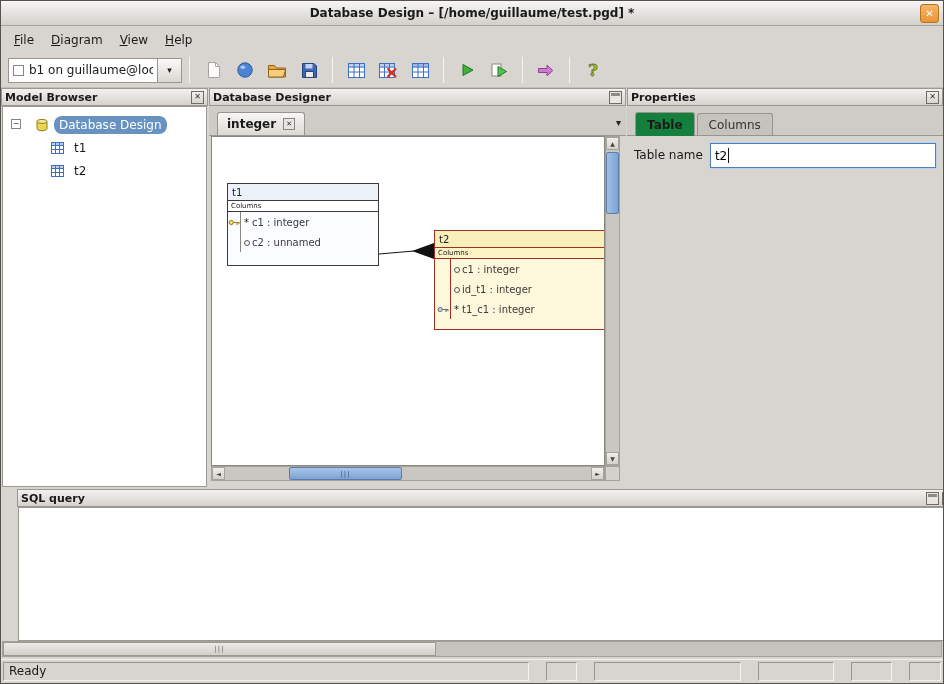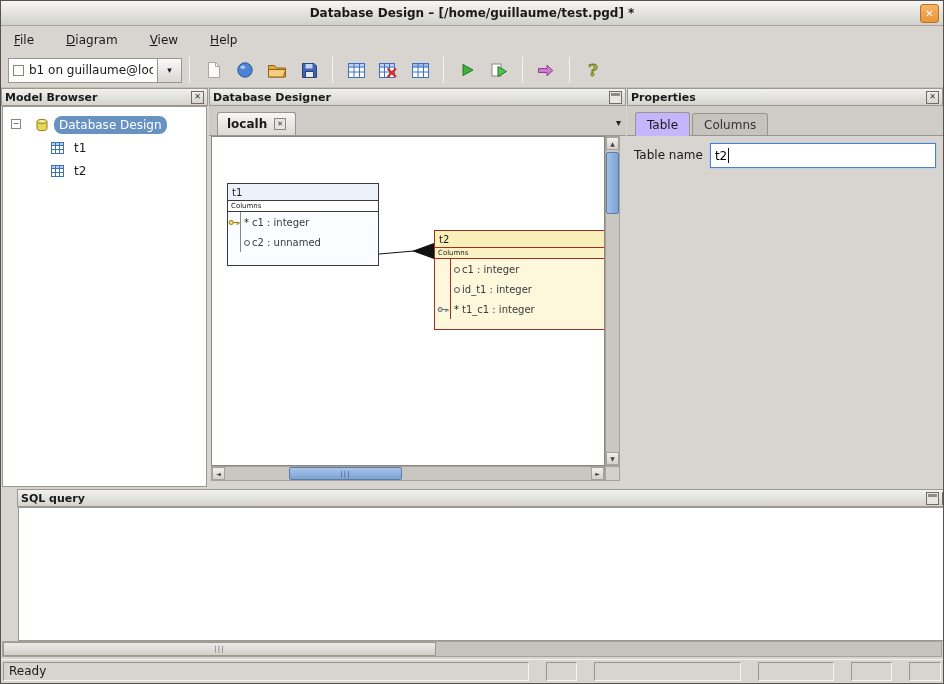--- a/index.html
+++ b/index.html
@@ -14,21 +14,21 @@
               background:linear-gradient(#f7f6f4,#d3d0cb); border-bottom:1px solid #a8a5a0; }
   .titlebar-title { position:absolute; left:0; right:0; top:5px; text-align:center;
                     font-weight:bold; font-size:12px; }
   .win-close { position:absolute; right:4px; top:3px; width:19px; height:19px; border-radius:3px;
                background:linear-gradient(#f6b568,#e89438); border:1px solid #b5751f;
                color:#fff; font-size:10px; font-weight:bold;
                display:flex; align-items:center; justify-content:center; cursor:default; }
 
   
   .menubar { position:absolute; left:0; top:26px; width:942px; height:26px;
-             display:flex; align-items:center; padding:0 6px; gap:18px; }
+             display:flex; align-items:center; padding:0 6px; gap:3px; }
   .menu-item { padding:4px 7px; cursor:default; }
 
   
   .toolbar { position:absolute; left:0; top:52px; width:942px; height:35px;
              display:flex; align-items:center; padding:0 7px; border-bottom:1px solid #c2bfba; }
   .combo { display:flex; height:25px; }
   .combo-entry { display:flex; align-items:center; gap:5px; width:150px; background:#fff;
                  border:1px solid #999690; padding:0 4px; }
   .combo-square { width:11px; height:11px; background:#fff; border:1px solid #8a8780; flex:none; }
   .combo-text { font-size:12px; white-space:nowrap; overflow:hidden; }
@@ -114,21 +114,21 @@
   .thumb-h { position:absolute; top:0; height:13px; background:linear-gradient(#a9c4e7,#7ba3d6);
              border:1px solid #5c7ca8; border-radius:2px; display:flex; align-items:center;
              justify-content:center; font-size:7px; color:#39568a; letter-spacing:1px; }
 
   
   .properties { position:absolute; left:626px; top:87px; width:316px; height:400px; }
   .prop-tabbar { position:absolute; left:0; top:18px; right:0; height:30px; background:#cfccc7;
                  border-bottom:1px solid #98958f; display:flex; align-items:flex-end; padding:0 8px; }
   .prop-tab { height:22px; padding:0 11px; display:flex; align-items:center;
               border:1px solid #98958f; border-bottom:none; border-radius:3px 3px 0 0; }
-  .prop-tab.active { background:#c4b5fd; height:24px; margin-bottom:-1px; font-weight:normal; }
+  .prop-tab.active { background:#15803d; height:24px; margin-bottom:-1px; font-weight:bold; }
   .prop-tab.inactive { background:#c6c3be; color:#333; margin-left:2px; }
   .prop-content { position:absolute; left:1px; top:48px; right:1px; bottom:1px; background:#d8d5d0;
                   display:flex; align-items:flex-start; padding:7px 6px; gap:7px; }
   .prop-label { padding-top:5px; font-size:12px; white-space:nowrap; }
   .input-wrap { position:relative; flex:1; }
   .prop-input { width:100%; height:25px; border:1px solid #4f7ec2; box-shadow:0 0 0 1px #bcd1ec;
                 background:#fff; font:12px "DejaVu Sans",sans-serif; padding:0 4px; }
   .caret { position:absolute; left:18px; top:5px; width:1px; height:15px; background:#111; }
 
   
@@ -301,21 +301,21 @@
     </div>
   </div>
 
   <div class="designer">
     <div class="panel-header">
       <span class="ph-title">Database Designer</span>
       <span class="ph-box"></span>
     </div>
     <div class="tabbar">
       <div class="doc-tab">
-        <span>localh</span>
+        <span>integer</span>
         <span class="tab-close">
             <span>✕</span>
           </span>
       </div>
       <span class="tab-dd"><span>▾</span></span>
     </div>
 
     <div class="canvas">
 
       <svg class="rel-svg" width="394" height="330">

